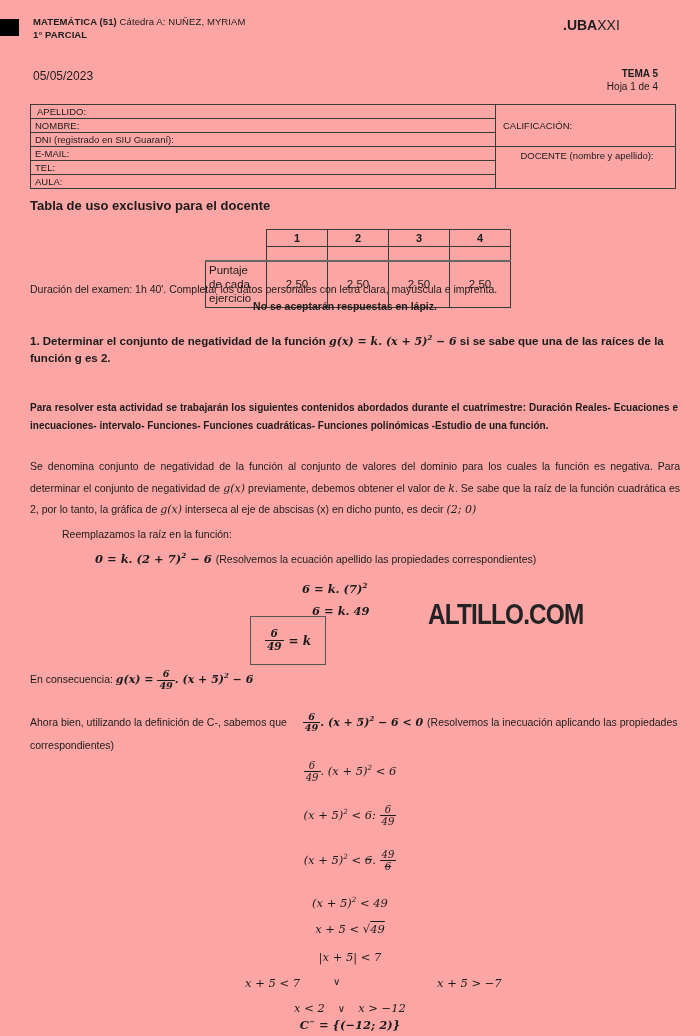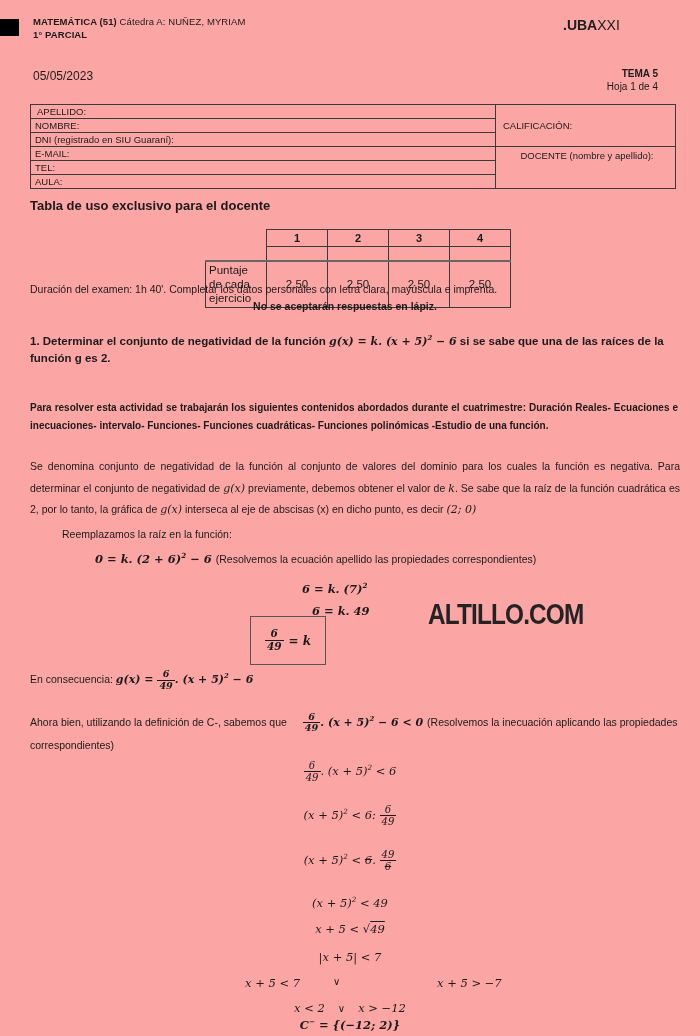--- a/index.html
+++ b/index.html
@@ -188,21 +188,21 @@
 
   <div class="abs contents">Para resolver esta actividad se trabajarán los siguientes contenidos abordados durante el cuatrimestre: Duración Reales- Ecuaciones e inecuaciones- intervalo- Funciones- Funciones cuadráticas- Funciones polinómicas -Estudio de una función.</div>
 
   <div class="abs explain">
     <span>Se denomina conjunto de negatividad de la función al conjunto de valores del dominio para los cuales la función es negativa. Para determinar el conjunto de negatividad de </span><span class="math">g(x)</span><span> previamente, debemos obtener el valor de </span><span class="math">k</span><span>. Se sabe que la raíz de la función cuadrática es 2, por lo tanto, la gráfica de </span><span class="math">g(x)</span><span> interseca al eje de abscisas (x) en dicho punto, es decir </span><span class="math">(2; 0)</span>
   </div>
 
   <div class="abs replace-label">Reemplazamos la raíz en la función:</div>
 
   <div class="abs eq eq1">
-    <span class="mb"><span>0 = k. (2 + 6)</span><sup>2</sup><span> − 6 </span></span><span class="note">(Resolvemos la ecuación apellido las propiedades correspondientes)</span>
+    <span class="mb"><span>0 = k. (2 + 7)</span><sup>2</sup><span> − 6 </span></span><span class="note">(Resolvemos la ecuación apellido las propiedades correspondientes)</span>
   </div>
 
   <div class="abs eq eq2 mb"><span>6 = k. (7)</span><sup>2</sup></div>
 
   <div class="abs eq eq3 mb">6 = k. 49</div>
 
   <div class="abs k-box mb">
     <span class="frac">
         <span class="num">6</span>
         <span class="den">49</span>

